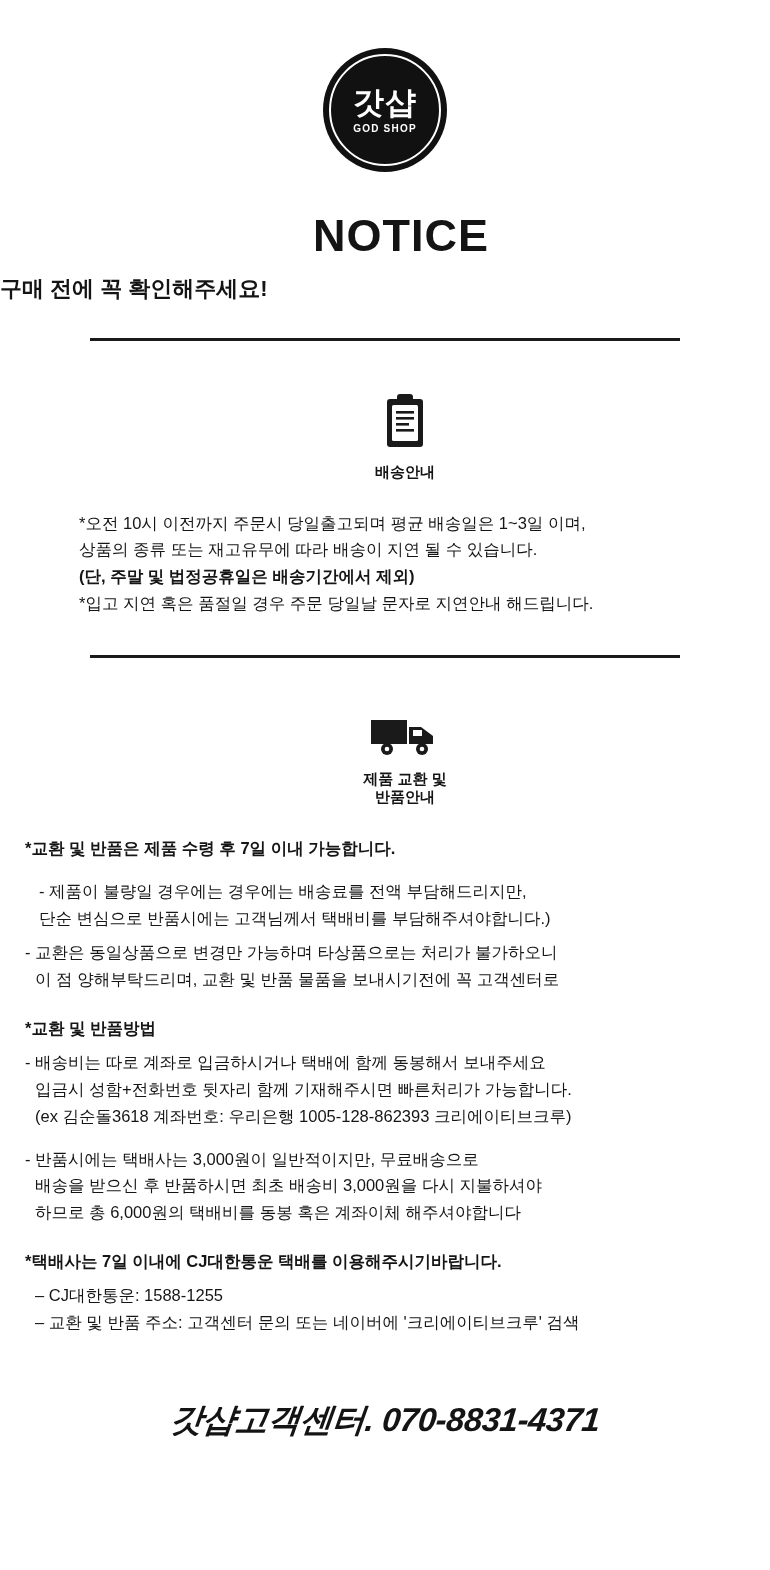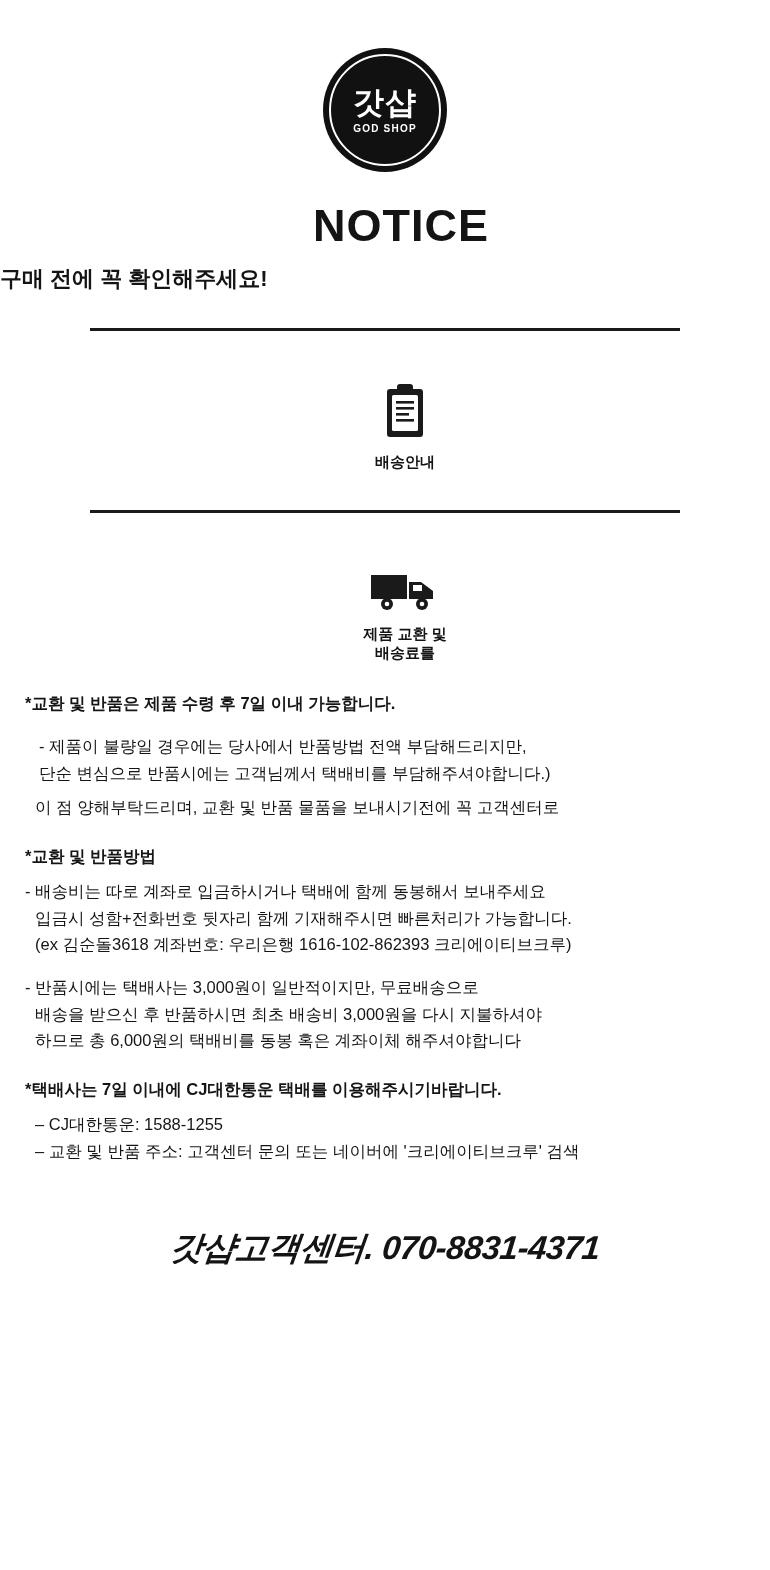--- a/index.html
+++ b/index.html
@@ -64,21 +64,21 @@
     letter-spacing: 1.2px;
     z-index: 2;
   }
 
   
   .notice-title {
     text-align: center;
     font-size: 45px;
     font-weight: bold;
     letter-spacing: 1px;
-    margin-top: 28px;
+    margin-top: 38px;
     color: #141414;
     padding-left: 32px;
   }
   .notice-sub {
     text-align: left;
     font-size: 22px;
     font-weight: bold;
     margin-top: 12px;
     color: #141414;
   }
@@ -168,57 +168,64 @@
         <rect x="16" y="1" width="16" height="9" rx="3" fill="#1a1a1a"></rect>
         <rect x="15" y="18" width="18" height="2.6" fill="#1a1a1a"></rect>
         <rect x="15" y="24" width="18" height="2.6" fill="#1a1a1a"></rect>
         <rect x="15" y="30" width="13" height="2.6" fill="#1a1a1a"></rect>
         <rect x="15" y="36" width="18" height="2.6" fill="#1a1a1a"></rect>
       </svg>
     </span>
     <span class="label">배송안내</span>
   </div>
 
+  <div class="block sec1">
+    <p>*오전 10시 이전까지 주문시 당일출고되며 평균 배송일은 1~3일 이며,</p>
+    <p>상품의 종류 또는 재고유무에 따라 배송이 지연 될 수 있습니다.</p>
+    <p class="b">(단, 주말 및 법정공휴일은 배송기간에서 제외)</p>
+    <p>*입고 지연 혹은 품절일 경우 주문 당일날 문자로 지연안내 해드립니다.</p>
+  </div>
 
   <div class="rule" style="margin-top:38px;"></div>
 
   <div class="sec-head" style="margin-top:56px;">
     <span class="icon">
       <svg width="72" height="44" viewBox="0 0 72 44" aria-hidden="true">
         <rect x="2" y="6" width="36" height="24" fill="#1a1a1a"></rect>
         <path d="M40 13 h12 l12 9 v8 h-24 z" fill="#1a1a1a"></path>
         <circle cx="18" cy="35" r="6" fill="#1a1a1a"></circle>
         <circle cx="18" cy="35" r="2.3" fill="#ffffff"></circle>
         <circle cx="53" cy="35" r="6" fill="#1a1a1a"></circle>
         <circle cx="53" cy="35" r="2.3" fill="#ffffff"></circle>
         <rect x="44" y="16" width="9" height="6" fill="#ffffff"></rect>
       </svg>
     </span>
     <span class="label">제품 교환 및</span><br>
-    <span class="label">배송료를</span>
+    <span class="label">반품안내</span>
   </div>
 
   <div class="block sec2">
     <p class="b">*교환 및 반품은 제품 수령 후 7일 이내 가능합니다.</p>
     <div class="gap-m"></div>
     <div class="indent">
-      <p>- 제품이 불량일 경우에는 당사에서 반품방법 전액 부담해드리지만,</p>
+      <p>- 제품이 불량일 경우에는 경우에는 배송료를 전액 부담해드리지만,</p>
       <p>단순 변심으로 반품시에는 고객님께서 택배비를 부담해주셔야합니다.)</p>
     </div>
     <div class="gap-s"></div>
     <div>
+      <p>- 교환은 동일상품으로 변경만 가능하며 타상품으로는 처리가 불가하오니</p>
       <p class="indent2">이 점 양해부탁드리며, 교환 및 반품 물품을 보내시기전에 꼭 고객센터로</p>
     </div>
     <div class="gap-l"></div>
     <p class="b">*교환 및 반품방법</p>
     <div class="gap-s"></div>
     <div>
       <p>- 배송비는 따로 계좌로 입금하시거나 택배에 함께 동봉해서 보내주세요</p>
       <p class="indent2">입금시 성함+전화번호 뒷자리 함께 기재해주시면 빠른처리가 가능합니다.</p>
-      <p class="indent2">(ex 김순돌3618  계좌번호: 우리은행 1616-102-862393 크리에이티브크루)</p>
+      <p class="indent2">(ex 김순돌3618  계좌번호: 우리은행 1005-128-862393 크리에이티브크루)</p>
     </div>
     <div class="gap-m"></div>
     <div>
       <p>- 반품시에는 택배사는 3,000원이 일반적이지만, 무료배송으로</p>
       <p class="indent2">배송을 받으신 후 반품하시면 최초 배송비 3,000원을 다시 지불하셔야</p>
       <p class="indent2">하므로 총 6,000원의 택배비를 동봉 혹은 계좌이체 해주셔야합니다</p>
     </div>
     <div class="gap-l"></div>
     <p class="b">*택배사는 7일 이내에 CJ대한통운 택배를 이용해주시기바랍니다.</p>
     <div class="gap-s"></div>

